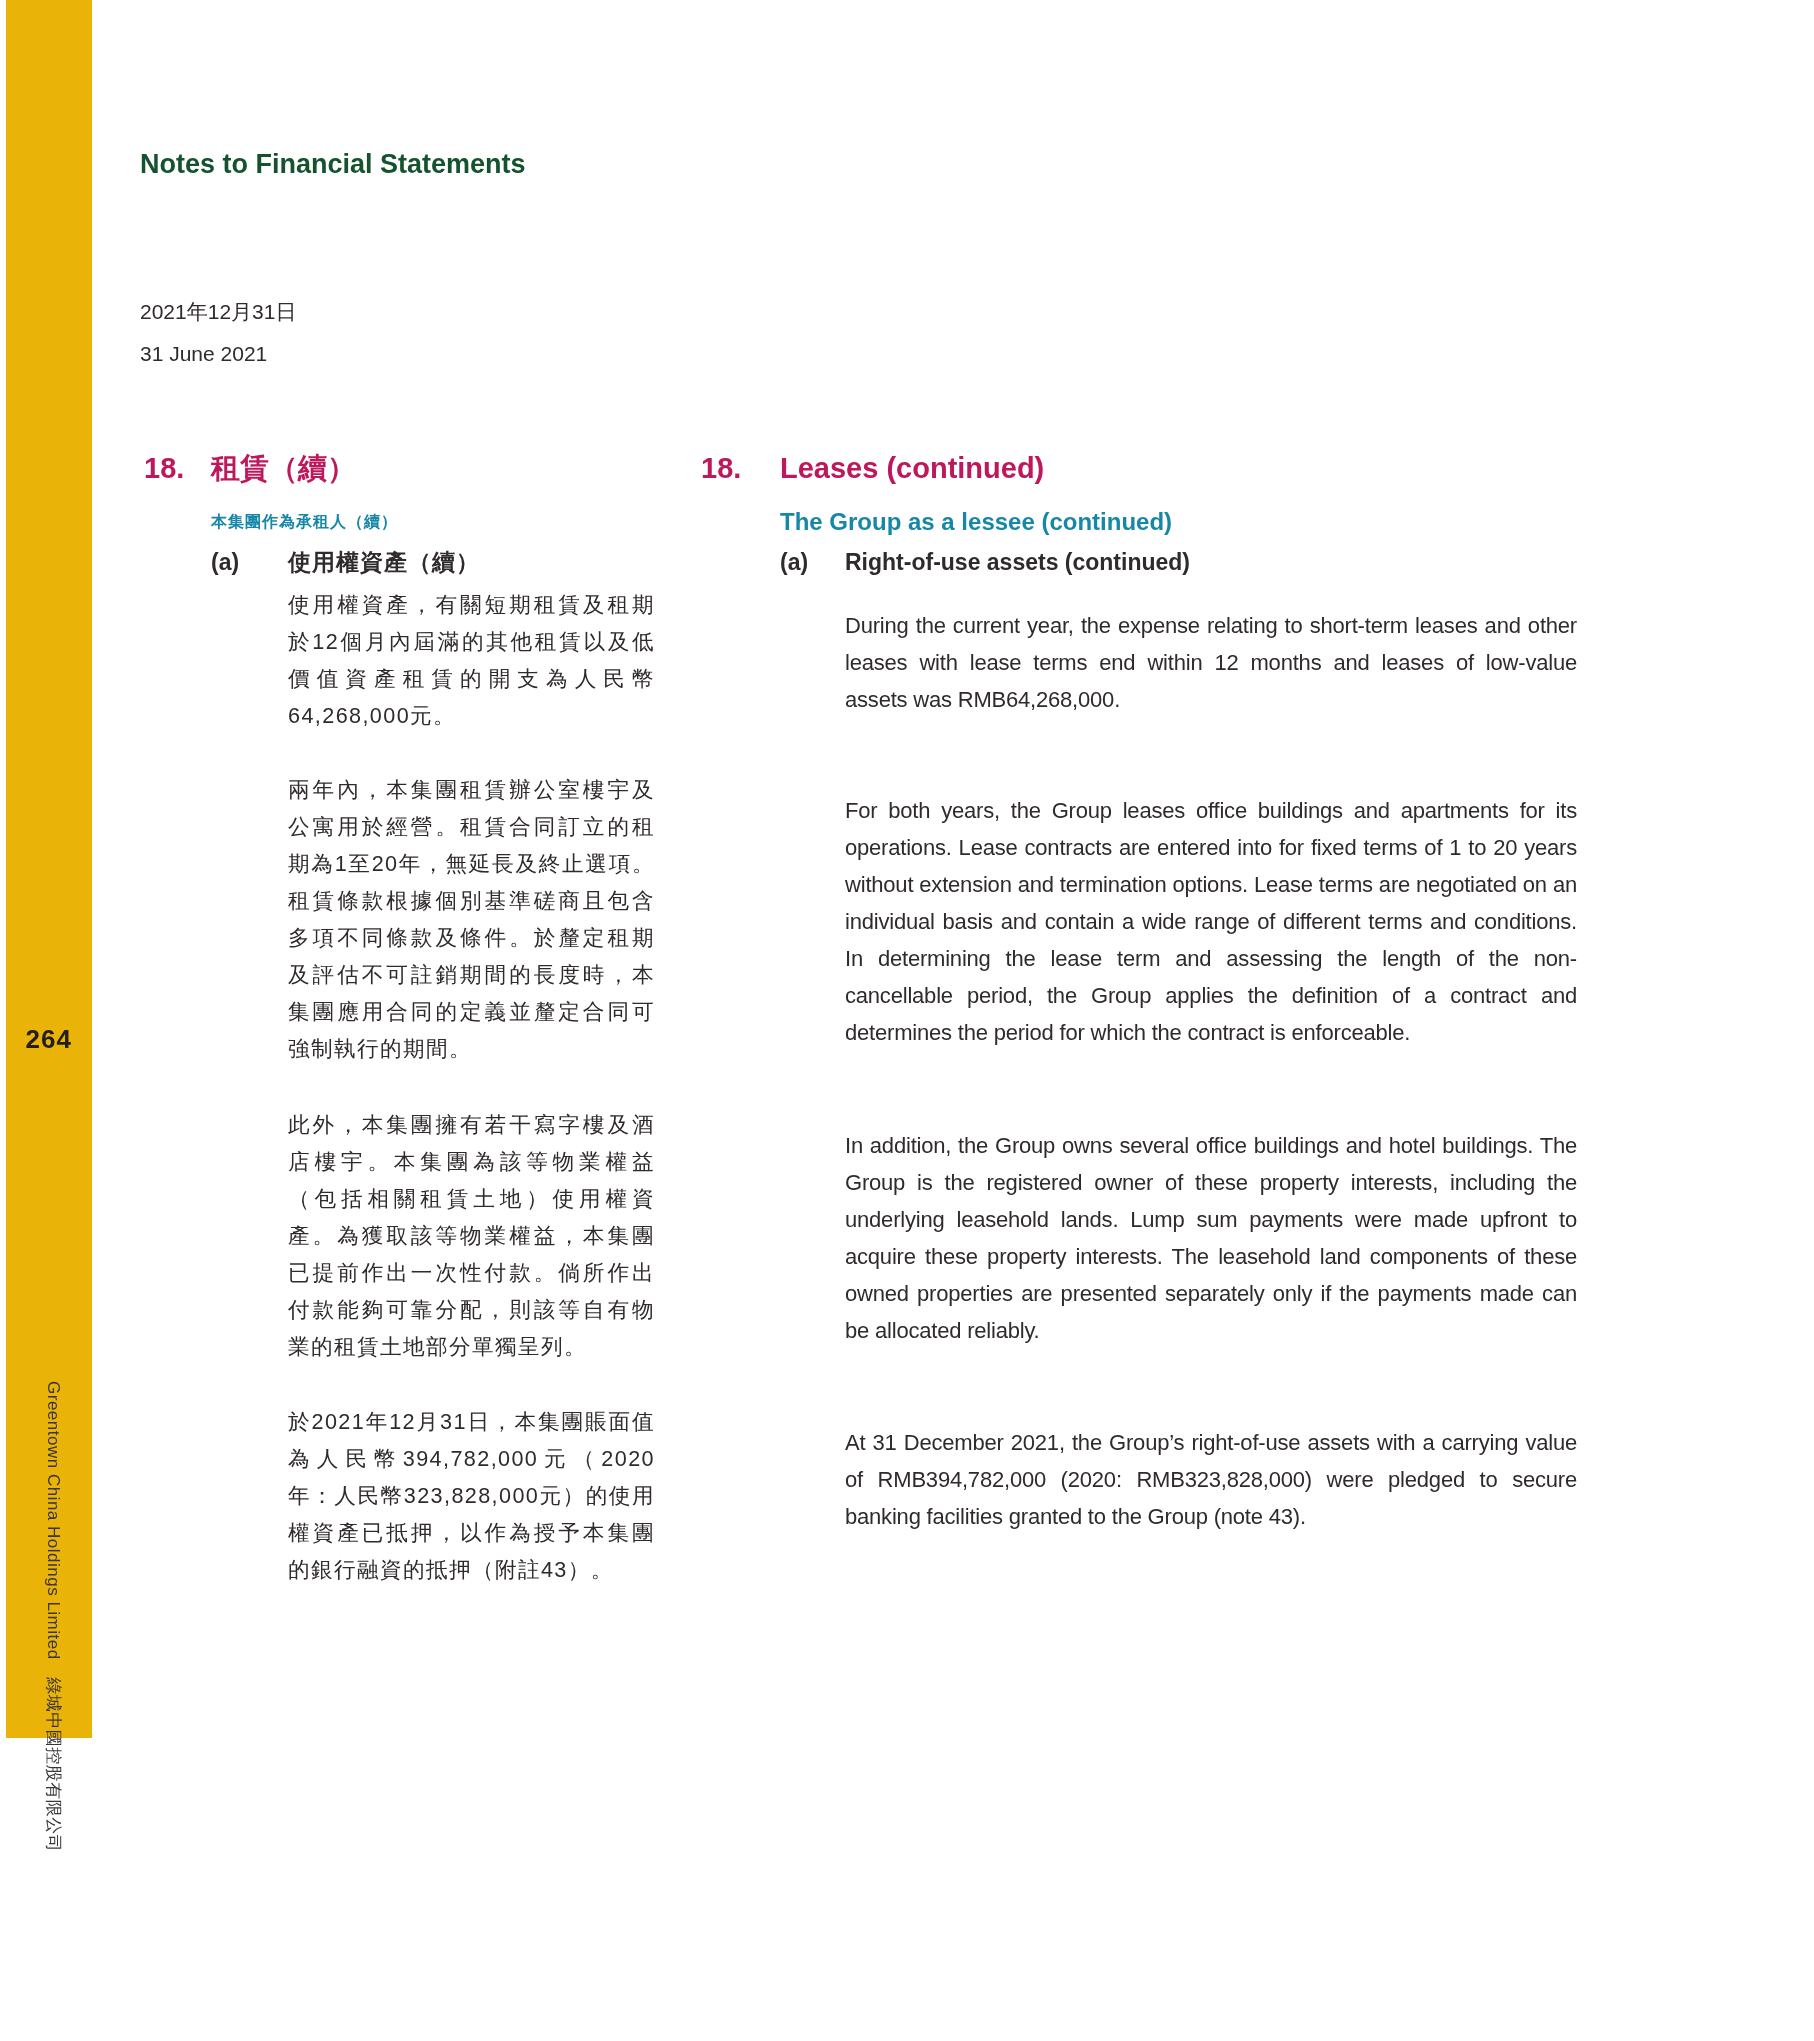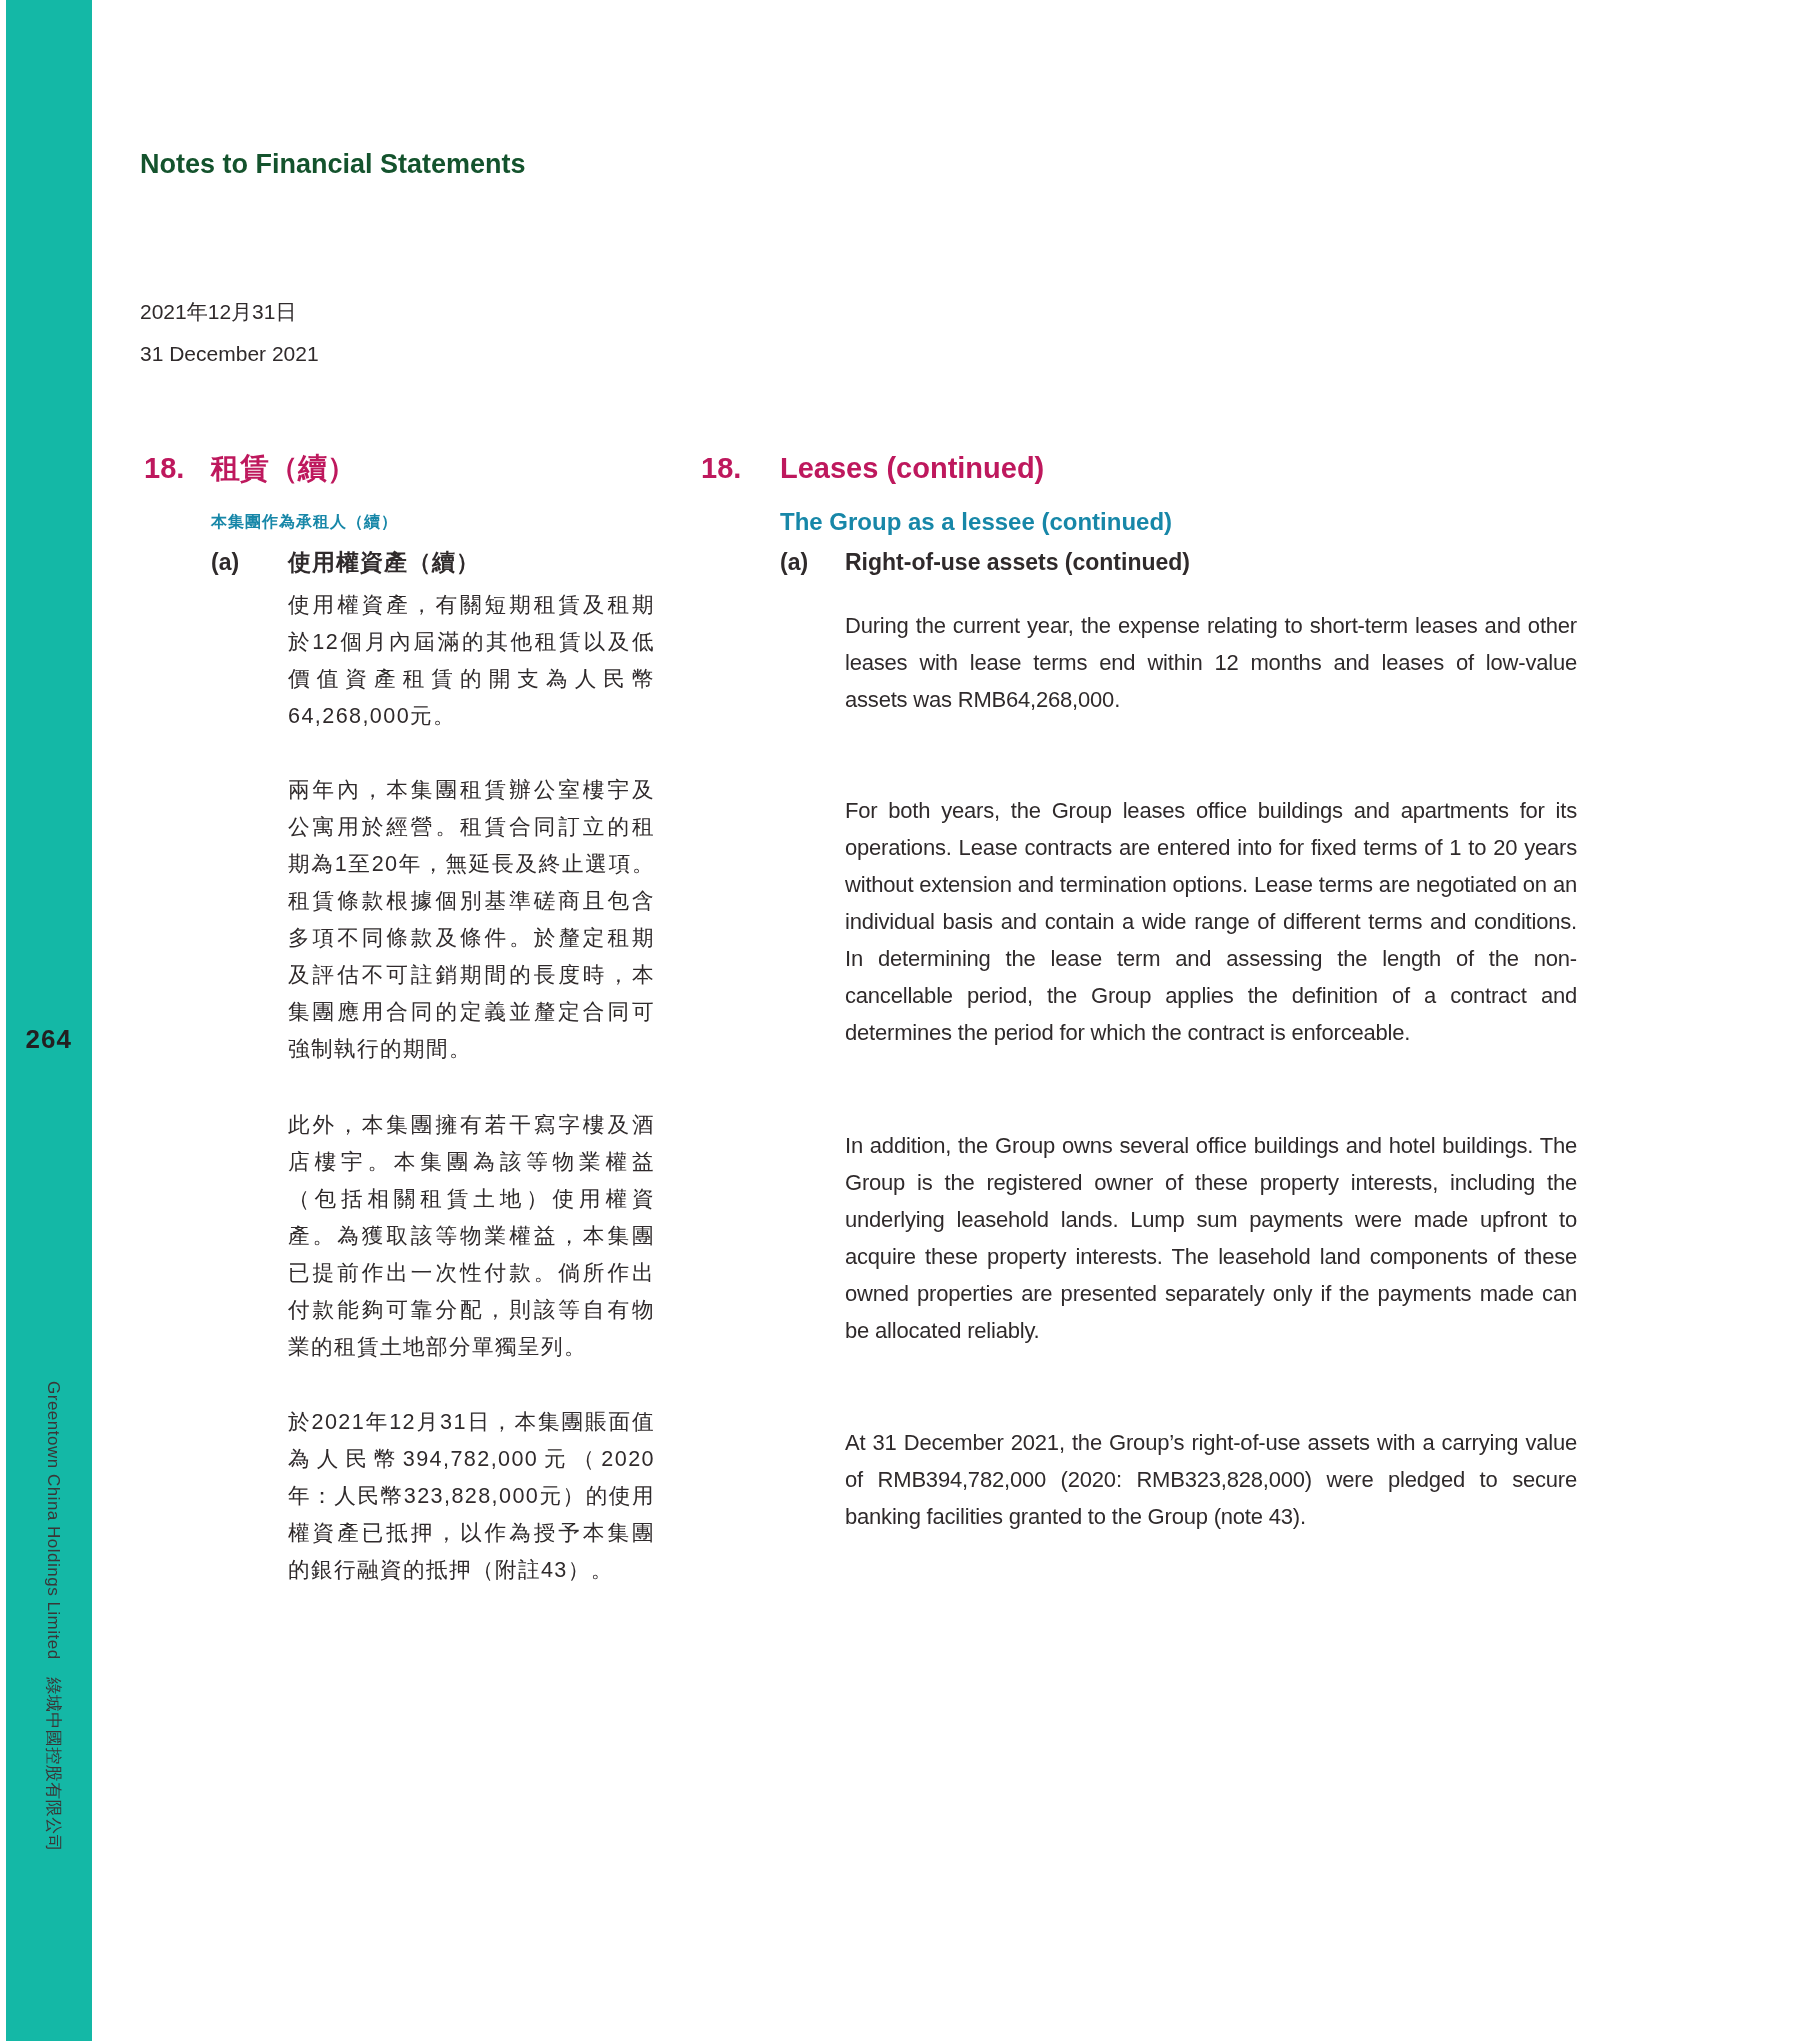--- a/index.html
+++ b/index.html
@@ -6,22 +6,22 @@
   .page{
     position:relative;
     width:1815px;height:2041px;
     background:#ffffff;
     font-family:"Liberation Sans","DejaVu Sans",sans-serif;
     color:#2f2a2b;
     overflow:hidden;
   }
   
   .sidebar{
-    position:absolute;left:5.8px;top:0;width:86px;height:2041px;
-    background:#14b8a6;
+    position:absolute;left:5.8px;top:0;width:86px;height:1738px;
+    background:#eab308;
   }
   .page-number{
     position:absolute;top:1024px;left:0;width:100%;
     text-align:center;font-size:26px;font-weight:bold;color:#231f20;
     letter-spacing:1px;
   }
   .vertical-company{
     position:absolute;top:1381px;left:59px;
     transform:rotate(90deg);transform-origin:0 0;
     white-space:nowrap;
@@ -84,21 +84,21 @@
     <div class="page-number">264</div>
     <div class="vertical-company">Greentown China Holdings Limited　綠城中國控股有限公司</div>
   </div>
 
   <header class="doc-header">
     <div class="title-en">Notes to Financial Statements</div>
   </header>
 
   <div class="doc-dates">
     <div class="date-zh">2021年12月31日</div>
-    <div class="date-en">31 December 2021</div>
+    <div class="date-en">31 June 2021</div>
   </div>
 
   <section class="col col-zh">
     <div class="sec-head">
       <span class="sec-num">18.</span>
       <span class="sec-title">租賃（續）</span>
     </div>
     <div class="sec-sub">本集團作為承租人（續）</div>
     <div class="item">
       <span class="item-label">(a)</span>

